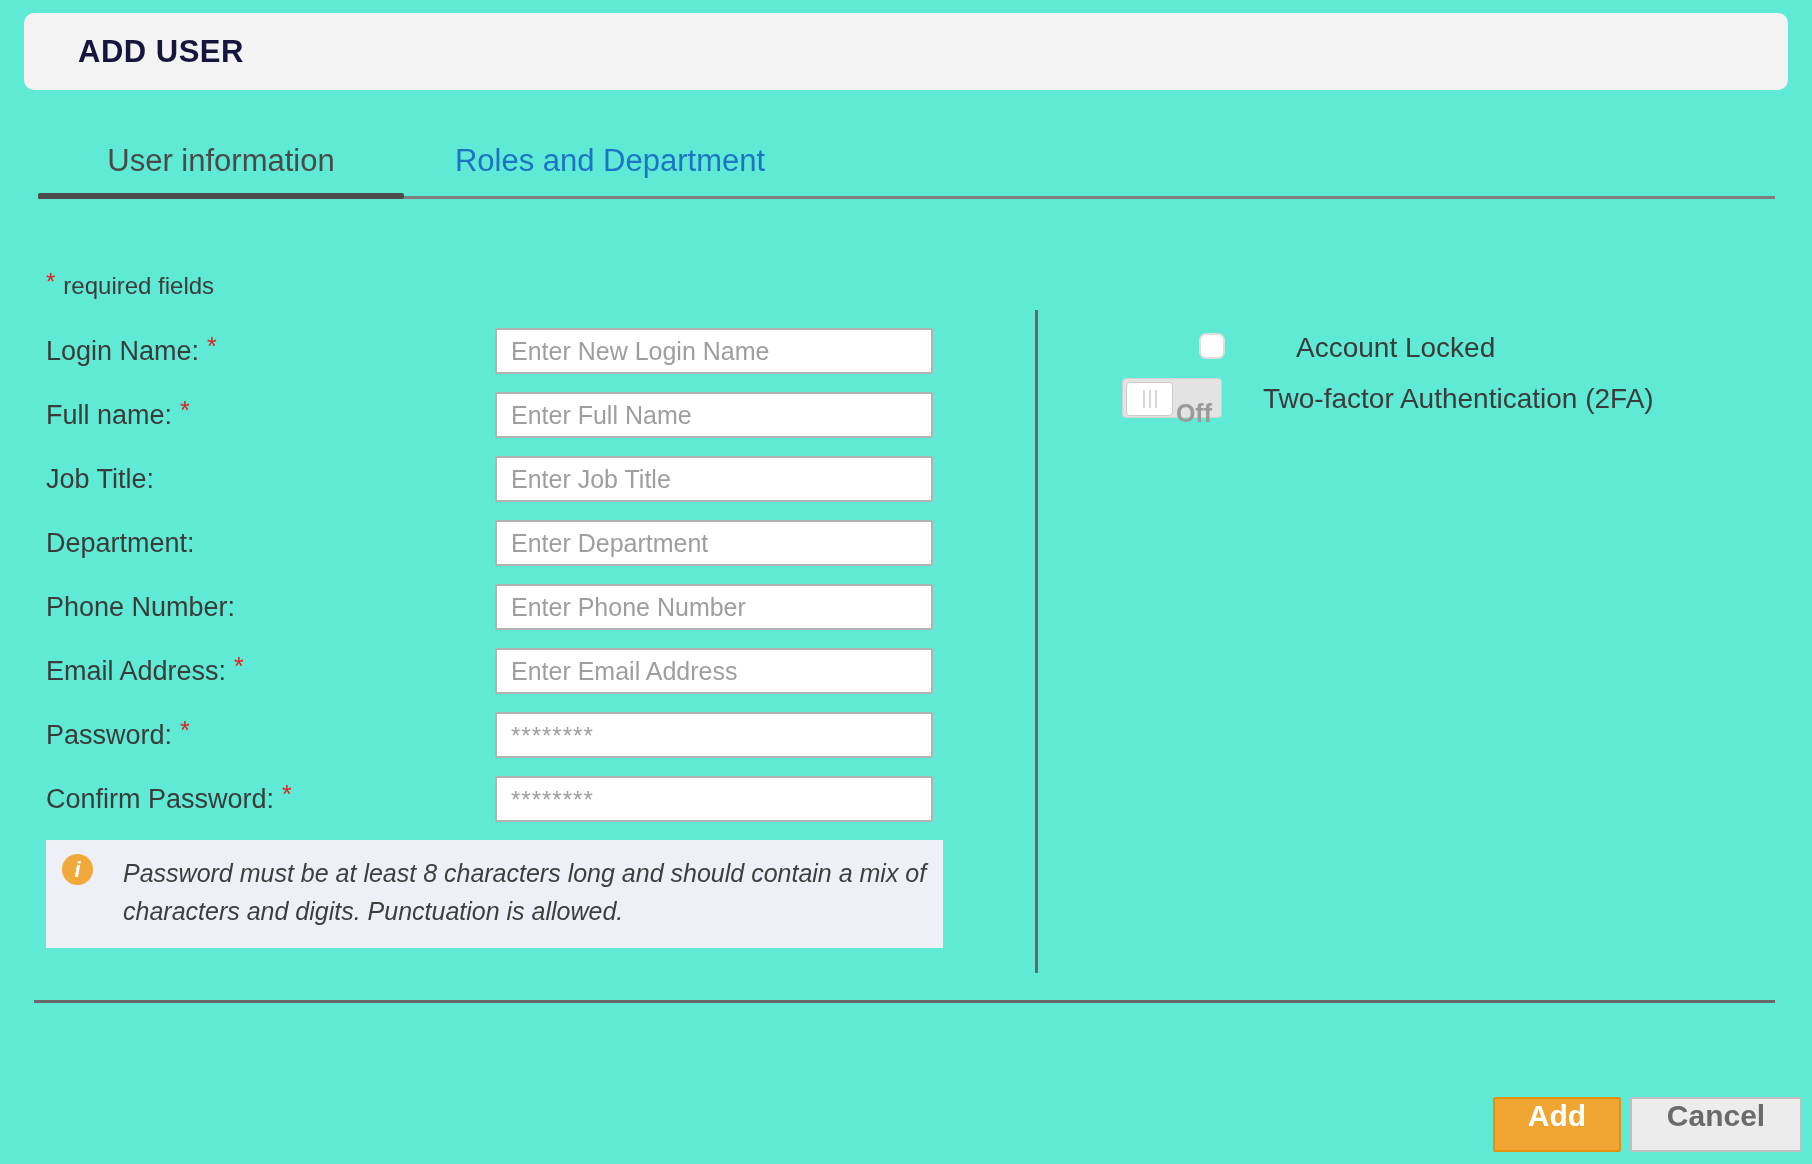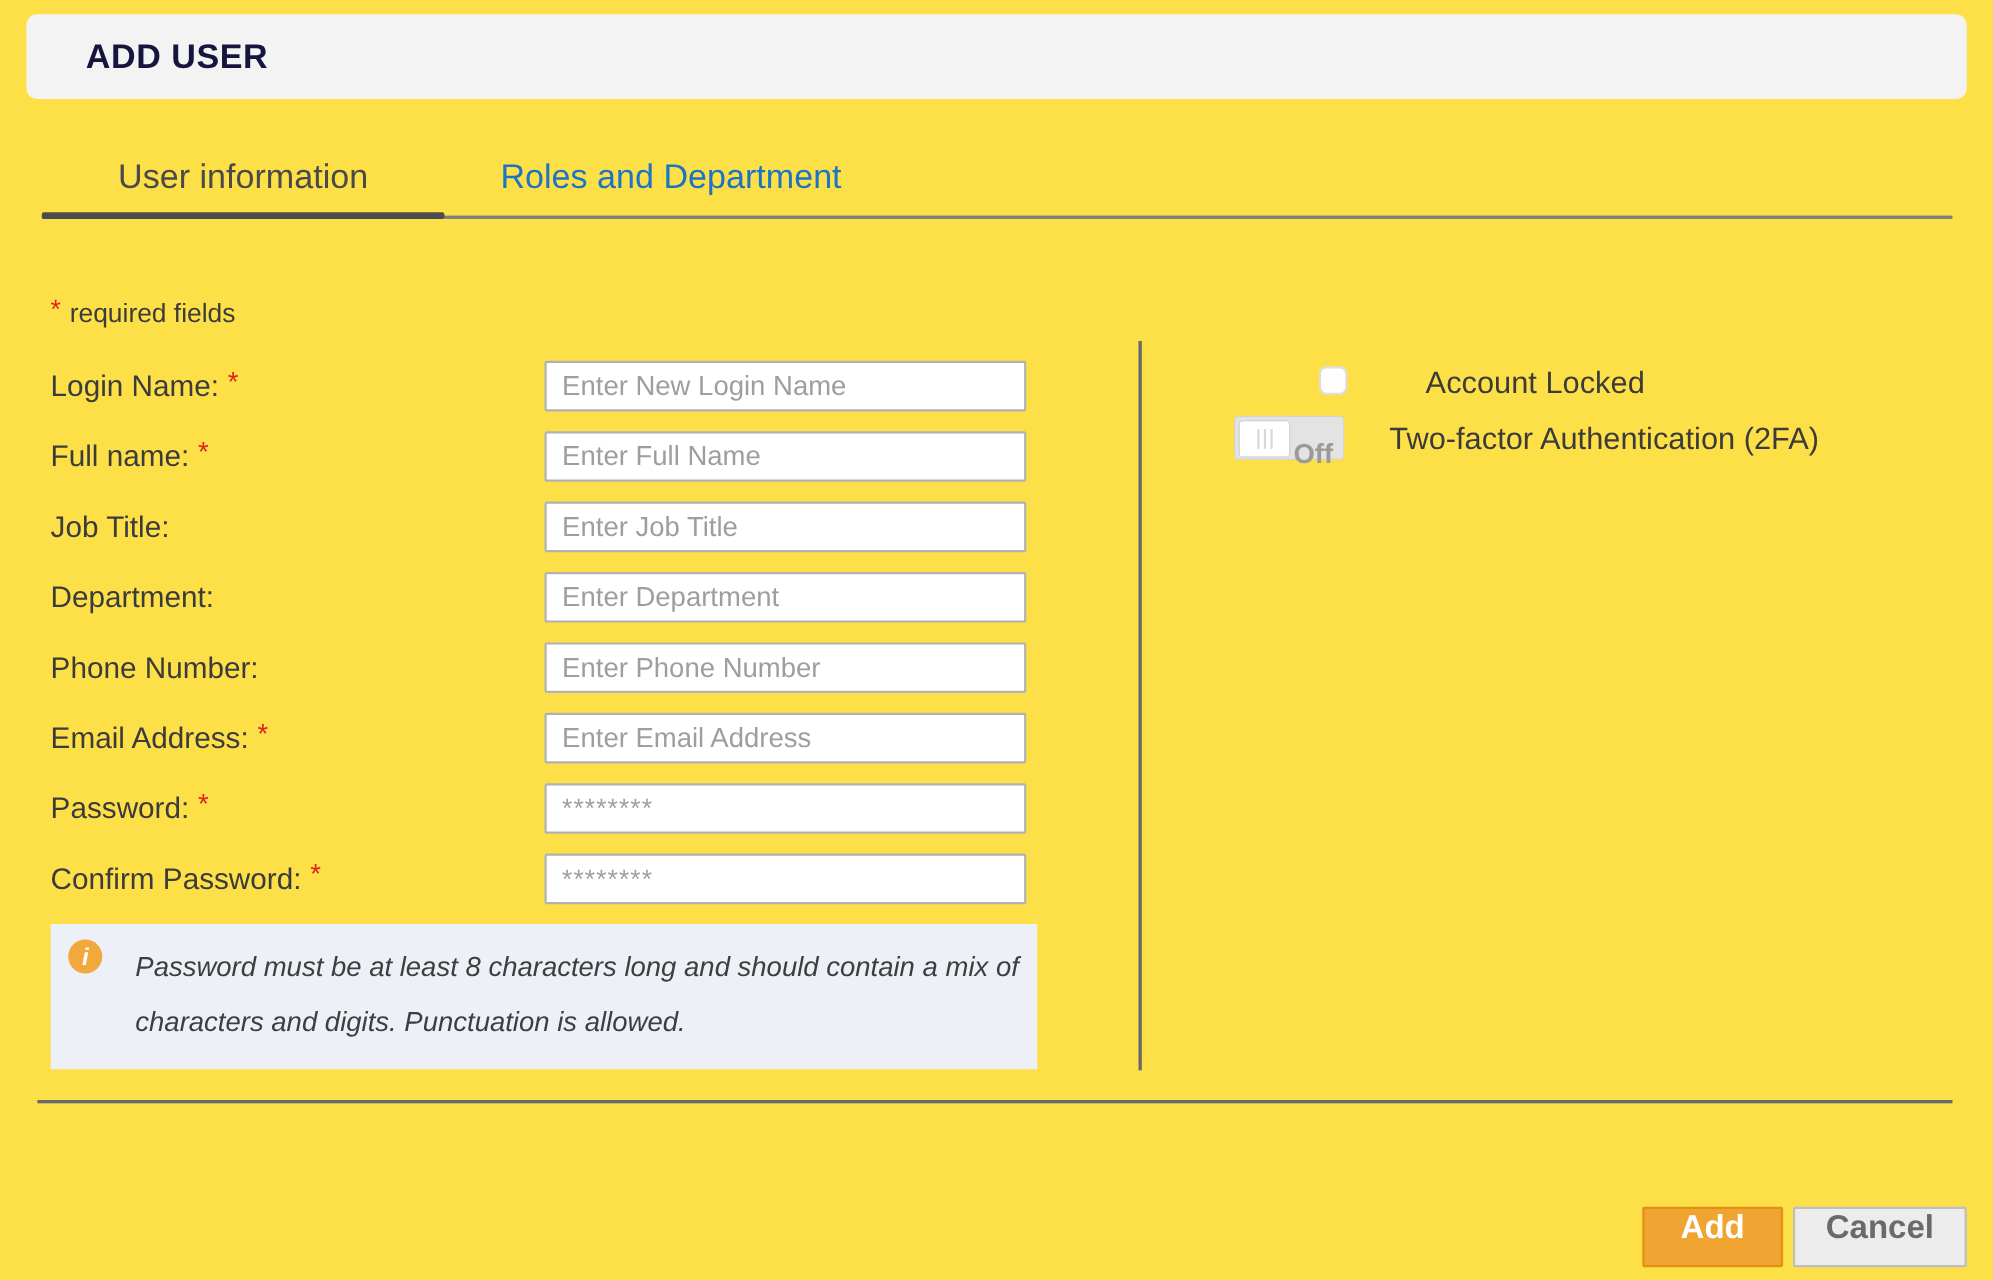--- a/index.html
+++ b/index.html
@@ -1,20 +1,20 @@
 <!DOCTYPE html>
 <html><head>
 <meta charset="utf-8">
 <style>
   html, body { margin: 0; padding: 0; background: #ffffff; }
   .canvas {
     position: relative;
     width: 1812px;
     height: 1164px;
-    background: #fde047;
+    background: #5eead4;
     font-family: "Liberation Sans", "DejaVu Sans", sans-serif;
     overflow: hidden;
   }
 
   
   .header-bar {
     position: absolute;
     left: 24px; top: 13px;
     width: 1764px; height: 77px;
     background: #f3f3f3;
@@ -128,21 +128,21 @@
     font-weight: 700;
     font-style: italic;
     font-size: 22px;
     display: flex;
     align-items: center;
     justify-content: center;
   }
   .info-note-text {
     font-style: italic;
     font-size: 25px;
-    line-height: 50px;
+    line-height: 38px;
     color: #3e3e3e;
   }
 
   
   .v-divider {
     position: absolute;
     left: 1035px; top: 310px;
     width: 3px; height: 663px;
     background: #686868;
   }
@@ -225,21 +225,21 @@
   .btn-add {
     left: 1493px;
     width: 128px;
     background: #f0a431;
     border: 2px solid #e29112;
     color: #ffffff;
     border-radius: 2px;
   }
   .btn-cancel {
     left: 1630px;
-    width: 158px;
+    width: 172px;
     background: #ececec;
     border: 2px solid #bfbfbf;
     color: #6a6a6a;
     border-radius: 2px;
   }
 </style>
 </head>
 <body>
 
 <div class="canvas">

